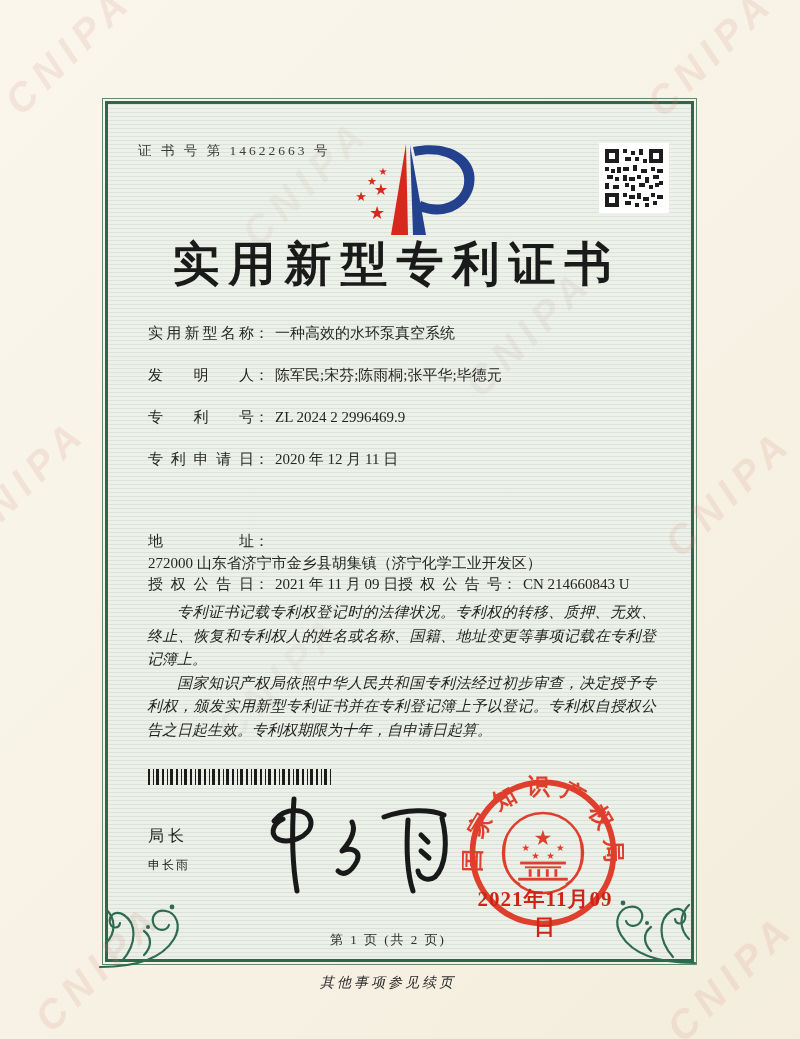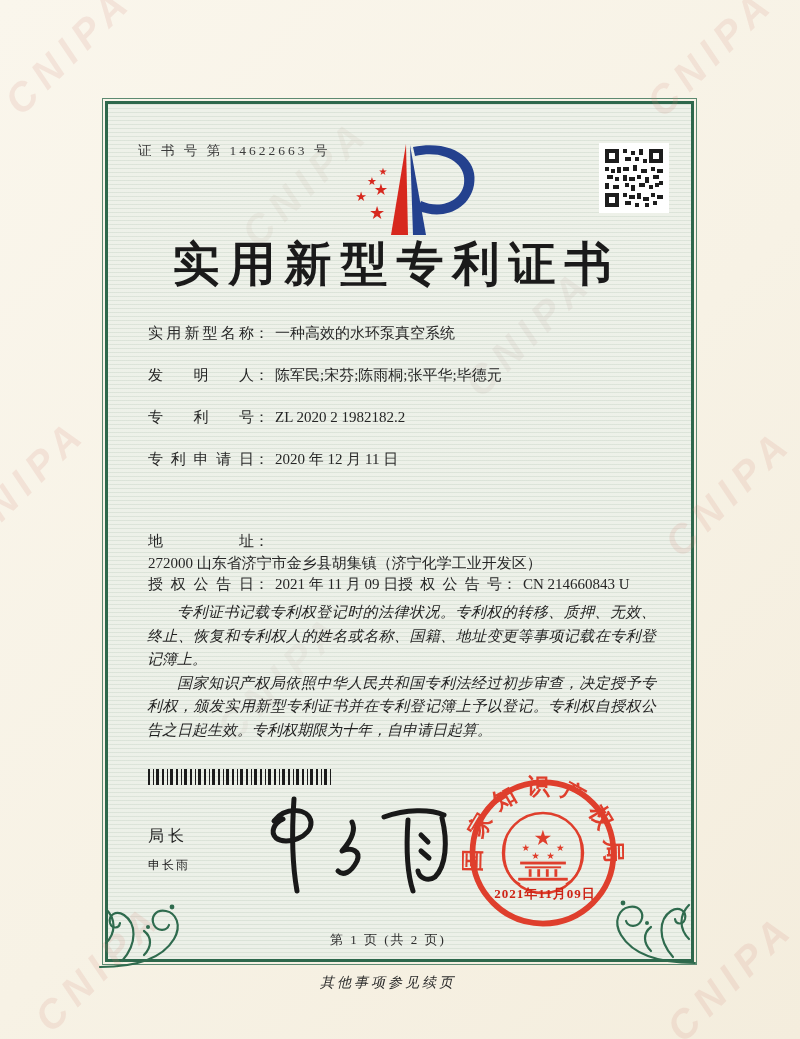--- a/index.html
+++ b/index.html
@@ -43,21 +43,21 @@
          color:#1f1f1f;text-align:justify;font-style:italic;}
   .paras p{margin:0;text-indent:2em;}
   .barcode{position:absolute;left:148px;top:769px;width:183px;height:16px;
            background:repeating-linear-gradient(90deg,#1c1c1c 0 2px,rgba(0,0,0,0) 2px 5px,
              #1c1c1c 5px 6px,rgba(0,0,0,0) 6px 8px,#1c1c1c 8px 11px,rgba(0,0,0,0) 11px 14px);}
   .officer-title{position:absolute;left:148px;top:826px;font-size:16px;letter-spacing:4px;color:#1d1d1d;}
   .officer-name{position:absolute;left:148px;top:857px;font-size:12px;letter-spacing:2px;color:#1d1d1d;}
   .signature{position:absolute;left:256px;top:793px;width:205px;height:102px;}
   .seal{position:absolute;left:462px;top:772px;width:162px;height:162px;opacity:.93;}
   .seal-date{position:absolute;left:470px;top:885px;width:150px;text-align:center;
-             font-size:13px;font-weight:bold;color:#ce2416;letter-spacing:1px;}
+             font-size:21px;font-weight:bold;color:#ce2416;letter-spacing:1px;}
   .page-footer{position:absolute;left:105px;top:931px;width:566px;text-align:center;
                font-size:13px;color:#2e2e2e;letter-spacing:2px;}
   .next-note{position:absolute;left:105px;top:974px;width:566px;text-align:center;
              font-size:14px;color:#2b2b2b;font-style:italic;letter-spacing:3px;}
   .flourish{position:absolute;width:100px;height:100px;z-index:2;}
   .fl-br{left:599px;top:867px;}
   .fl-bl{left:96px;top:871px;transform:scaleX(-1);}
 </style>
 </head>
 <body>
@@ -165,21 +165,21 @@
 
     <div class="title">实用新型专利证书</div>
 
     <div class="row r1">
       <span class="flabel">实用新型名称</span><span class="fcolon">：</span><span class="fvalue">一种高效的水环泵真空系统</span>
     </div>
     <div class="row r2">
       <span class="flabel">发明人</span><span class="fcolon">：</span><span class="fvalue">陈军民;宋芬;陈雨桐;张平华;毕德元</span>
     </div>
     <div class="row r3">
-      <span class="flabel">专利号</span><span class="fcolon">：</span><span class="fvalue">ZL 2020 2 1982182.2</span>
+      <span class="flabel">专利号</span><span class="fcolon">：</span><span class="fvalue">ZL 2024 2 2996469.9</span>
     </div>
     <div class="row r4">
       <span class="flabel">专利申请日</span><span class="fcolon">：</span><span class="fvalue">2020 年 12 月 11 日</span>
     </div>
     <div class="row r6">
       <span class="flabel">地址</span><span class="fcolon">：</span><span class="fvalue-wide">272000 山东省济宁市金乡县胡集镇（济宁化学工业开发区）</span>
     </div>
     <div class="row r7">
       <span class="flabel">授权公告日</span><span class="fcolon">：</span><span class="fvalue">2021 年 11 月 09 日</span>
       <span class="grant-group">

